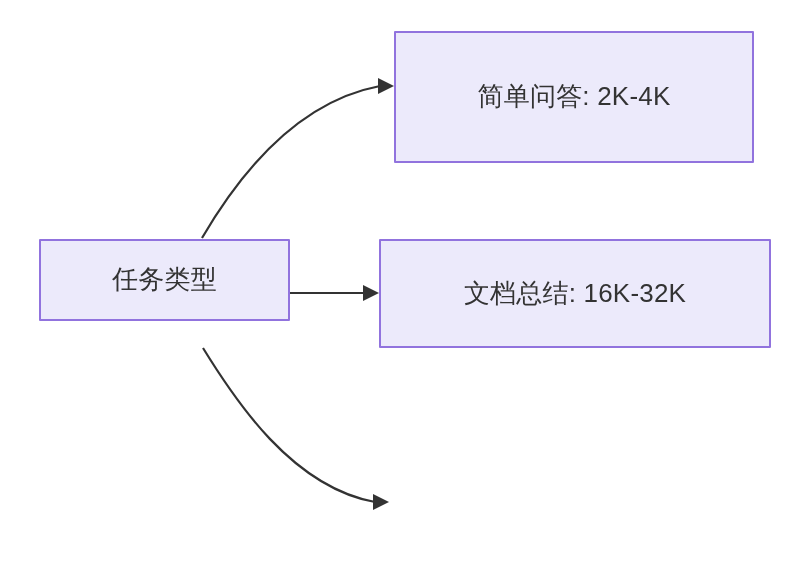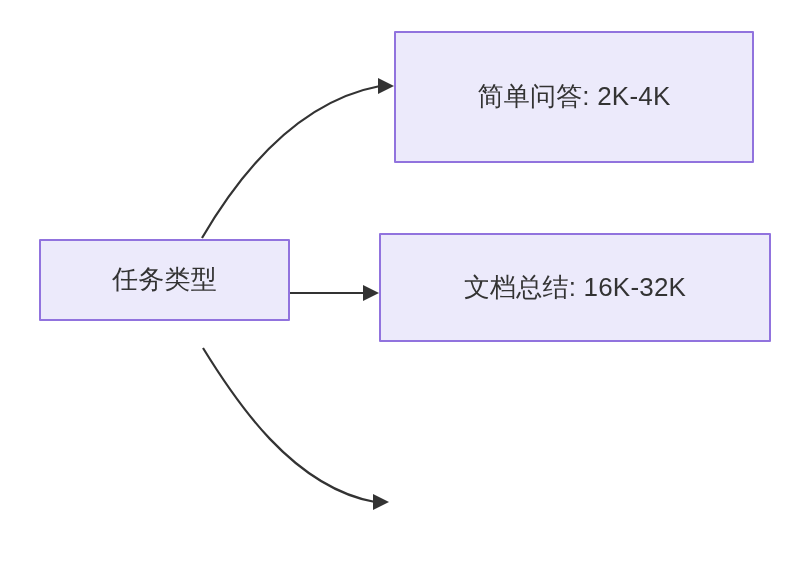--- a/index.html
+++ b/index.html
@@ -56,21 +56,21 @@
   }
   #node-simple-qa {
     left: 394px;
     top: 31px;
     width: 360px;
     height: 132px;
     align-items: center;
   }
   #node-doc-summary {
     left: 379px;
-    top: 233px;
+    top: 239px;
     width: 392px;
     height: 109px;
   }
   #node-multi-doc {
     left: 389px;
     top: 449px;
     width: 372px;
     height: 108px;
   }
   .edge-path {

